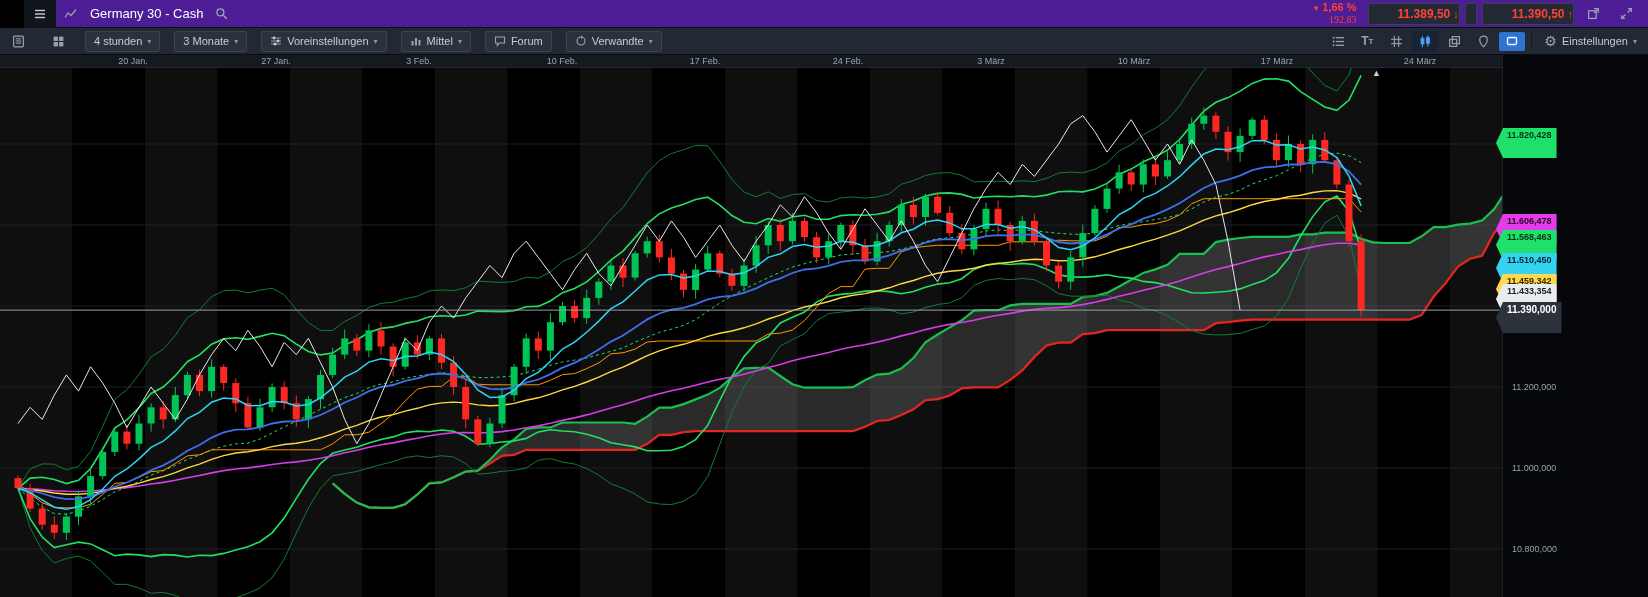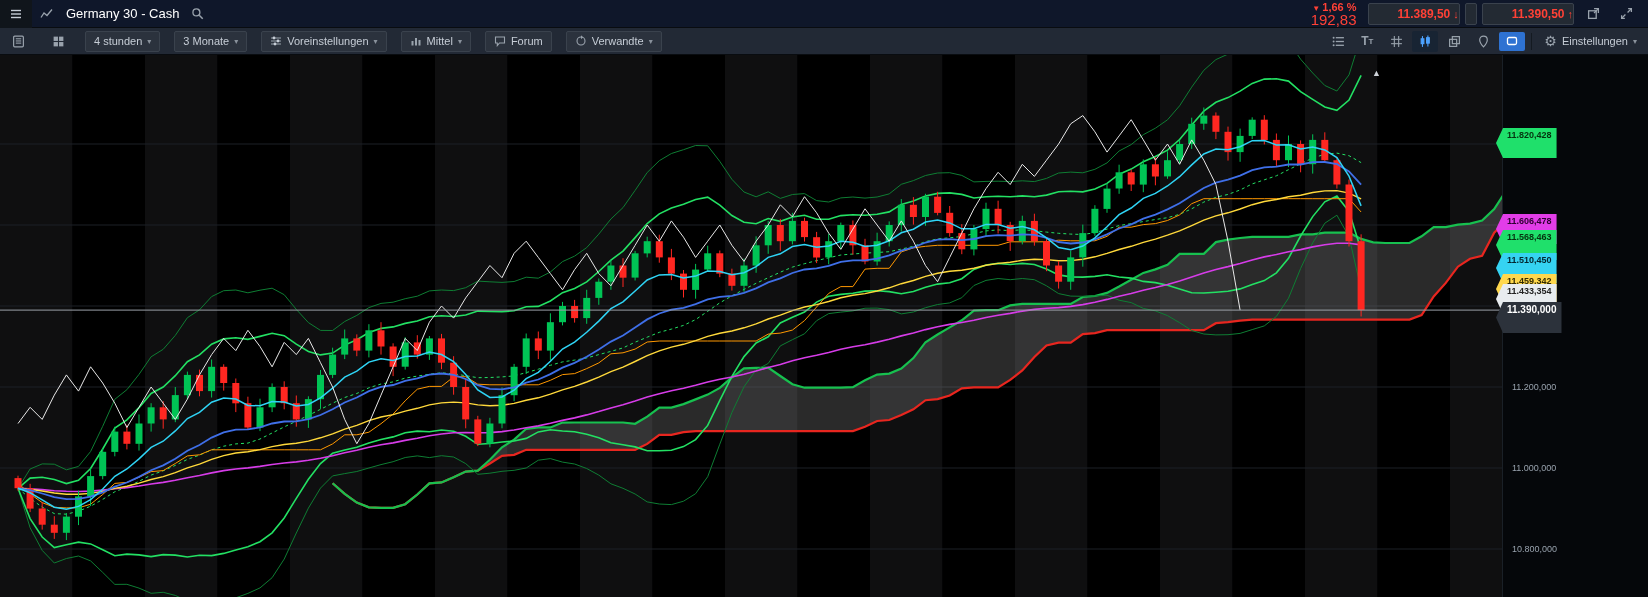--- a/index.html
+++ b/index.html
@@ -1,30 +1,30 @@
 <!DOCTYPE html>
 <html><head>
 <meta charset="utf-8">
 <style>
   * { margin:0; padding:0; box-sizing:border-box; }
   html,body { width:1648px; height:597px; background:#000; overflow:hidden;
     font-family:"Liberation Sans", sans-serif; }
 
   
-  .topbar { height:28px; background:#0f172a; border-bottom:1px solid #090c10;
-    display:flex; align-items:center; color:#e4e9ef; }
+  .topbar { height:28px; background:#4c1d95; border-bottom:1px solid #090c10;
+    display:flex; align-items:center; color:#e4e9ef;margin-left:24px; }
   .iconbtn { width:28px; height:28px; display:flex; align-items:center; justify-content:center;
     color:#9aa3ad; cursor:pointer; flex:0 0 auto; }
   .iconbtn.menu { background:#10151b; width:32px; }
   .title { font-size:13px; color:#ffffff; margin:0 4px 0 6px; white-space:nowrap; }
   .market { margin-left:auto; display:flex; align-items:center; gap:5px; padding-right:8px; }
   .change { display:flex; flex-direction:column; align-items:flex-end; color:#ff4136;
     line-height:11px; margin-right:6px; }
   .change .pct { font-size:11px; font-weight:bold; }
-  .change .abs { font-size:15px; }
+  .change .abs { font-size:10px;font-family:Liberation Serif, serif; }
   .tri { font-size:8px; margin-right:2px; }
   .pricebox { min-width:68px; height:22px; background:#232a33; border:1px solid #3a424d;
     border-radius:2px; color:#ff4136; font-size:12px; font-weight:bold;
     display:flex; align-items:center; justify-content:center; gap:3px; cursor:pointer;
     font-family:"Liberation Sans", sans-serif;padding-left:29px; }
   .pricebox .arr { font-size:11px; }
   .spreadbox { width:12px; height:22px; background:#232a33; border:1px solid #3a424d; border-radius:2px; }
 
   
   .toolbar { height:27px; background:#222935; border-bottom:1px solid #090c10;
@@ -513,20 +513,32 @@
       <rect x="1333.4" y="105.2" width="7" height="24.3" fill="#ff2721"></rect>
       <line x1="1349.0" y1="124.6" x2="1349.0" y2="191.5" stroke="#ff2721" stroke-width="1"></line>
       <rect x="1345.5" y="129.5" width="7" height="56.7" fill="#ff2721"></rect>
       <line x1="1361.1" y1="179.3" x2="1361.1" y2="261.5" stroke="#ff2721" stroke-width="1"></line>
       <rect x="1357.6" y="186.2" width="7" height="68.9" fill="#ff2721"></rect>
       <polyline points="18.0,433.3 30.1,435.2 42.2,438.5 54.3,442.2 66.4,444.1 78.5,443.8 90.6,441.6 102.7,437.4 114.8,431.6 126.9,427.5 139.0,421.9 151.1,415.2 163.2,410.4 175.3,403.7 187.4,395.7 199.5,390.0 211.6,382.6 223.7,377.4 235.8,374.6 247.9,374.4 260.0,372.3 272.1,368.5 284.2,366.5 296.3,366.3 308.4,364.2 320.5,360.0 332.6,354.2 344.7,347.5 356.8,342.5 368.9,336.1 381.0,331.9 393.1,330.0 405.2,325.9 417.3,323.4 429.4,319.6 441.5,318.5 453.6,319.8 465.7,324.0 477.8,330.2 489.9,333.8 502.0,334.4 514.1,332.3 526.2,327.6 538.3,324.5 550.4,319.1 562.5,312.6 574.6,307.9 586.7,301.7 598.8,294.6 610.9,286.6 623.0,280.5 635.1,272.6 647.2,264.4 659.3,258.5 671.4,254.7 683.5,252.8 695.6,249.2 707.7,244.3 719.8,241.9 731.9,240.8 744.0,237.9 756.1,233.4 768.2,227.4 780.3,223.4 792.4,218.0 804.5,214.5 816.6,213.4 828.7,210.8 840.8,206.9 852.9,205.3 865.0,205.4 877.1,203.6 889.2,200.4 901.3,195.6 913.4,192.4 925.5,187.5 937.6,184.7 949.7,184.1 961.8,185.1 973.9,184.0 986.0,181.1 998.1,180.1 1010.2,180.7 1022.3,179.3 1034.4,179.9 1046.5,182.8 1058.6,187.0 1070.7,188.5 1082.8,187.5 1094.9,184.3 1107.0,179.4 1119.1,173.5 1131.2,169.3 1143.3,163.6 1155.4,159.6 1167.5,154.4 1179.6,148.2 1191.7,140.6 1203.8,133.0 1215.9,127.7 1228.0,124.7 1240.1,120.6 1252.2,115.2 1264.3,112.4 1276.4,111.7 1288.5,109.5 1300.6,109.5 1312.7,107.2 1324.8,107.0 1336.9,109.1 1349.0,116.5 1361.1,129.7" fill="none" stroke="#3f6fe8" stroke-width="1.8"></polyline>
       <polyline points="18.0,433.3 30.1,437.8 42.2,444.8 54.3,452.2 66.4,454.3 78.5,451.4 90.6,444.7 102.7,434.0 114.8,421.3 126.9,414.0 139.0,403.9 151.1,392.4 163.2,386.2 175.3,375.9 187.4,363.5 199.5,357.4 211.6,347.2 223.7,343.0 235.8,344.1 247.9,350.4 260.0,350.8 272.1,346.6 284.2,347.0 296.3,350.9 308.4,349.4 320.5,342.8 332.6,333.2 344.7,322.1 356.8,316.2 368.9,307.1 381.0,303.7 393.1,305.5 405.2,301.5 417.3,301.0 429.4,297.1 441.5,299.5 453.6,306.7 465.7,319.5 477.8,334.9 489.9,342.4 502.0,341.9 514.1,335.2 526.2,323.7 538.3,317.4 550.4,306.3 562.5,294.0 574.6,287.1 586.7,277.3 598.8,266.1 610.9,253.7 623.0,246.8 635.1,236.0 647.2,225.0 659.3,219.9 671.4,219.6 683.5,223.0 695.6,221.1 707.7,216.1 719.8,216.6 731.9,219.8 744.0,217.7 756.1,211.6 768.2,202.4 780.3,198.8 792.4,191.5 804.5,189.4 816.6,192.3 828.7,190.9 840.8,186.3 852.9,187.2 865.0,191.5 877.1,190.3 889.2,185.8 901.3,177.8 913.4,174.2 925.5,167.0 937.6,165.0 949.7,167.9 961.8,173.8 973.9,173.8 986.0,169.4 998.1,169.5 1010.2,173.2 1022.3,171.6 1034.4,174.8 1046.5,182.8 1058.6,192.5 1070.7,194.7 1082.8,191.0 1094.9,182.8 1107.0,171.8 1119.1,159.7 1131.2,153.0 1143.3,143.3 1155.4,138.4 1167.5,131.0 1179.6,121.7 1191.7,109.9 1203.8,99.0 1215.9,94.1 1228.0,94.7 1240.1,91.7 1252.2,85.7 1264.3,85.5 1276.4,89.9 1288.5,89.7 1300.6,94.0 1312.7,92.0 1324.8,94.9 1336.9,102.6 1349.0,121.2 1361.1,150.9" fill="none" stroke="#2fd4f5" stroke-width="1.5"></polyline>
       <polyline points="18.0,368.5 30.1,352.3 42.2,364.4 54.3,340.1 66.4,319.9 78.5,336.1 90.6,311.8 102.7,328.0 114.8,348.2 126.9,372.5 139.0,352.3 151.1,332.0 163.2,348.2 175.3,364.4 187.4,344.1 199.5,319.9 211.6,299.6 223.7,283.4 235.8,295.6 247.9,275.3 260.0,291.5 272.1,311.8 284.2,287.4 296.3,299.6 308.4,283.4 320.5,307.7 332.6,332.0 344.7,364.4 356.8,388.7 368.9,368.5 381.0,340.1 393.1,311.8 405.2,283.4 417.3,295.6 429.4,267.2 441.5,251.0 453.6,263.1 465.7,242.9 477.8,226.7 489.9,210.5 502.0,222.7 514.1,198.3 526.2,186.2 538.3,202.4 550.4,218.6 562.5,234.8 574.6,214.6 586.7,198.3 598.8,218.6 610.9,230.8 623.0,210.5 635.1,190.3 647.2,170.0 659.3,186.2 671.4,165.9 683.5,182.2 695.6,202.4 707.7,186.2 719.8,170.0 731.9,190.3 744.0,206.4 756.1,186.2 768.2,170.0 780.3,149.8 792.4,161.9 804.5,141.7 816.6,157.8 828.7,178.1 840.8,194.3 852.9,174.1 865.0,153.8 877.1,170.0 889.2,186.2 901.3,165.9 913.4,186.2 925.5,210.5 937.6,226.7 949.7,202.4 961.8,178.1 973.9,153.8 986.0,133.6 998.1,117.3 1010.2,129.5 1022.3,109.3 1034.4,121.4 1046.5,105.2 1058.6,89.0 1070.7,68.8 1082.8,60.6 1094.9,76.8 1107.0,97.1 1119.1,80.9 1131.2,64.7 1143.3,84.9 1155.4,105.2 1167.5,89.0 1179.6,109.3 1191.7,84.9 1203.8,105.2 1215.9,129.5 1228.0,186.2 1240.1,255.1" fill="none" stroke="#e8e8e8" stroke-width="1"></polyline>
       <line x1="0" y1="255.1" x2="1502" y2="255.1" stroke="#9aa0a8" stroke-width="1"></line>
     </svg>
+  <div class="dates" id="dates">
+      <span style="left: 133px;">20 Jan.</span>
+      <span style="left: 276px;">27 Jan.</span>
+      <span style="left: 419px;">3 Feb.</span>
+      <span style="left: 562px;">10 Feb.</span>
+      <span style="left: 705px;">17 Feb.</span>
+      <span style="left: 848px;">24 Feb.</span>
+      <span style="left: 991px;">3 März</span>
+      <span style="left: 1134px;">10 März</span>
+      <span style="left: 1277px;">17 März</span>
+      <span style="left: 1420px;">24 März</span>
+    </div>
   <span class="marker">▲</span>
   <div class="axis" id="axis">
       <span class="lbl" style="top: 84px;">11.800,000</span>
       <span class="lbl" style="top: 165px;">11.600,000</span>
       <span class="lbl" style="top: 246px;">11.400,000</span>
       <span class="lbl" style="top: 327px;">11.200,000</span>
       <span class="lbl" style="top: 408px;">11.000,000</span>
       <span class="lbl" style="top: 489px;">10.800,000</span>
       <span class="badge" style="top: 73px; background: rgb(31, 224, 107); color: rgb(5, 51, 15);">11.820,428</span>
       <span class="badge" style="top: 159px; background: rgb(226, 61, 232); color: rgb(45, 0, 48);">11.606,478</span>

